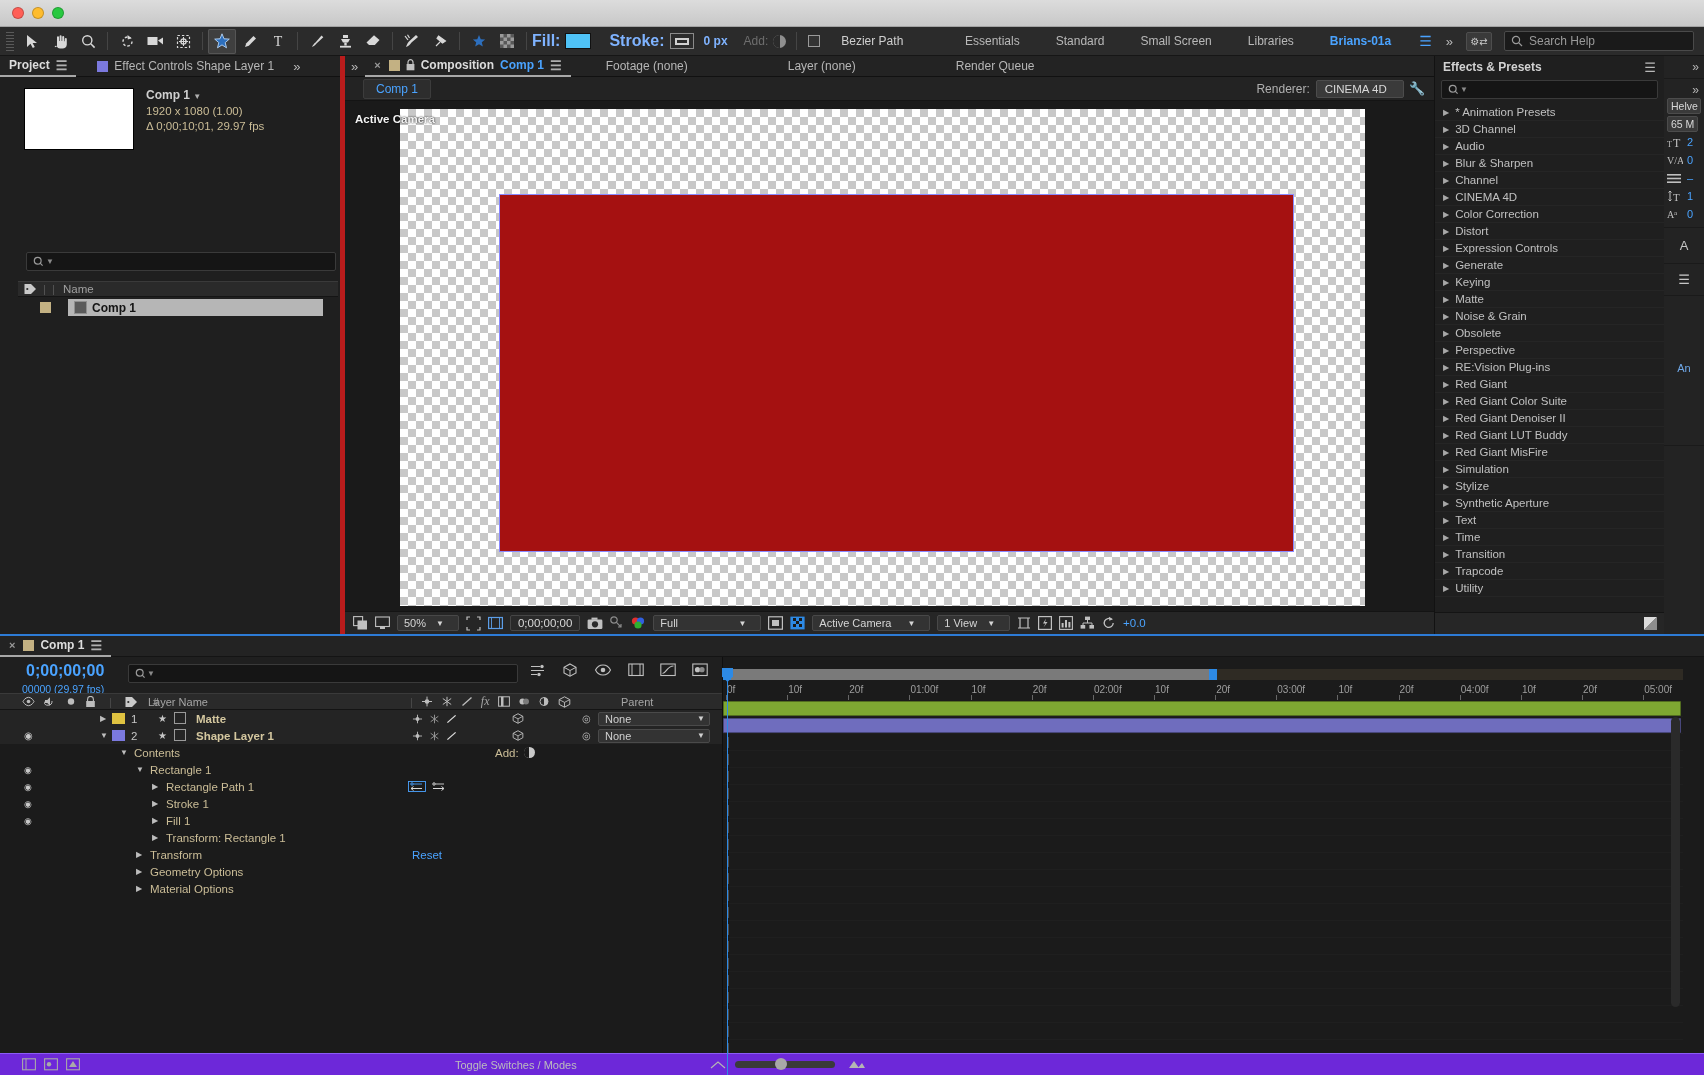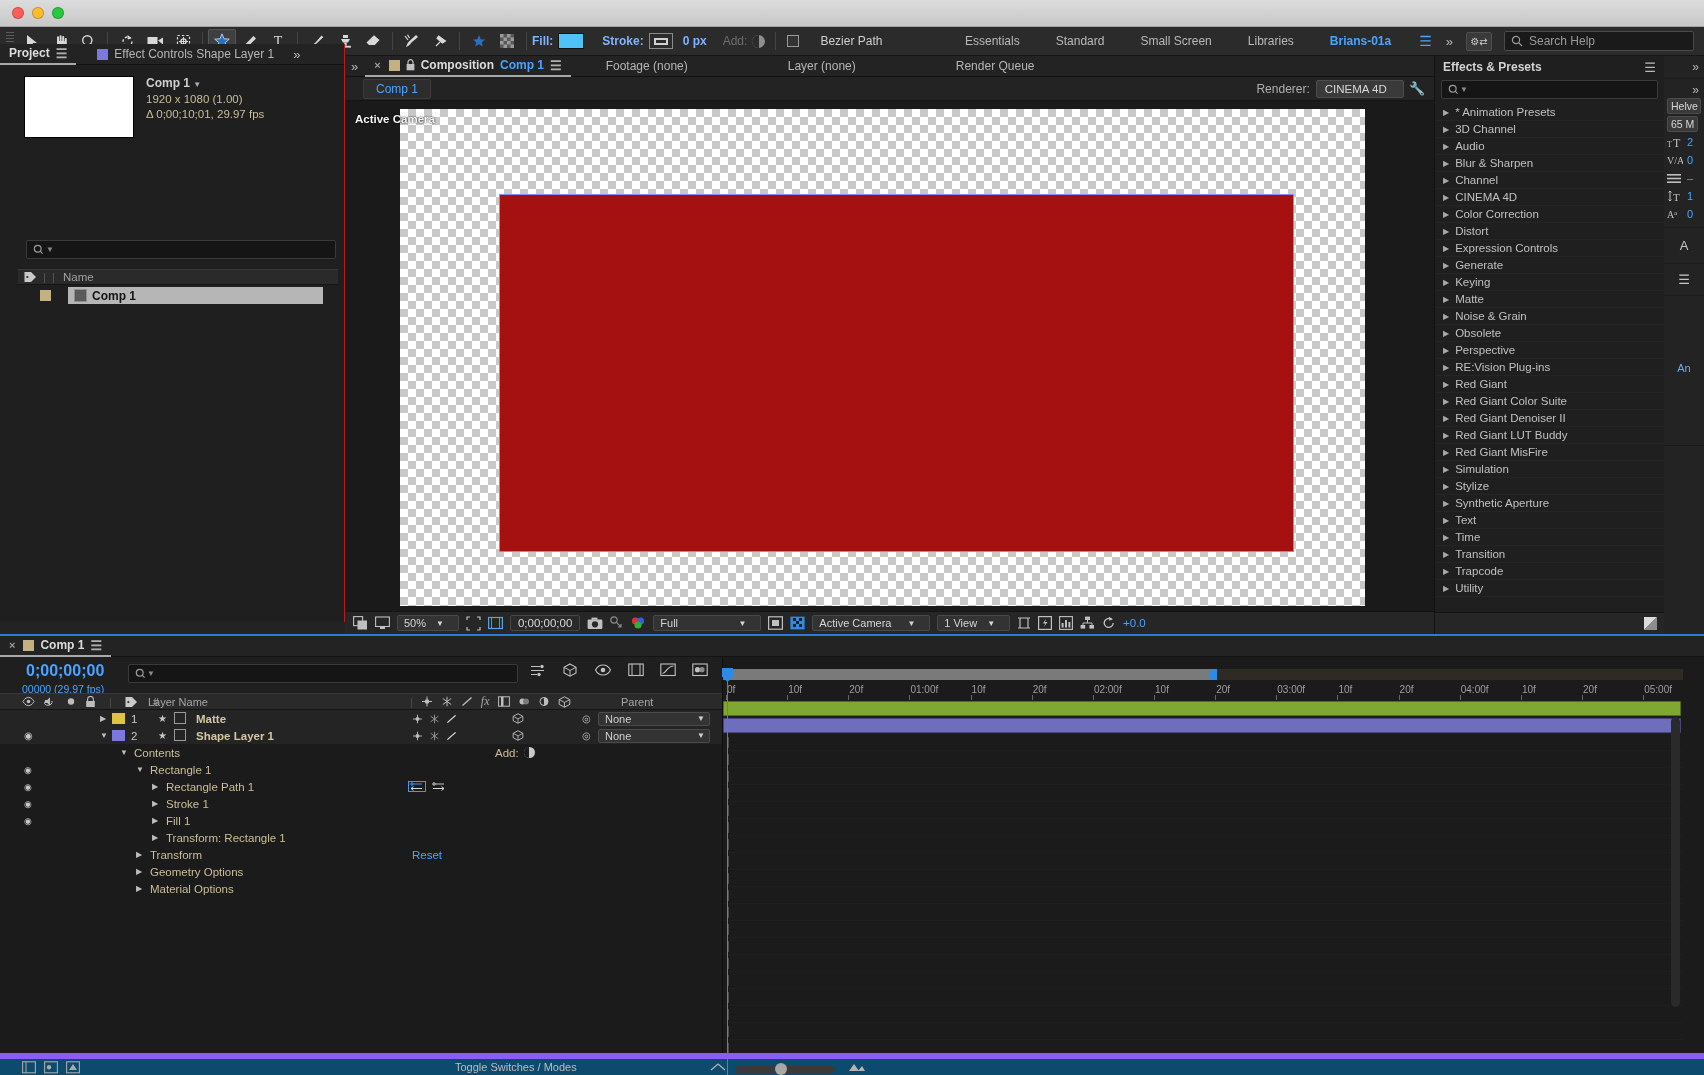--- a/index.html
+++ b/index.html
@@ -36,21 +36,21 @@
   }
   .grip{ width:8px; height:19px; margin:0 4px 0 6px;
     background:repeating-linear-gradient(to bottom,#5a5a5a 0 1px,transparent 1px 3px); }
   .tool{
     width:28px; height:25px; display:flex; align-items:center; justify-content:center;
     color:#cfcfcf; position:relative; border-radius:2px;
   }
   .tool.active{ background:#3f3f3f; box-shadow:inset 0 0 0 1px #555; }
   .tool svg{ display:block; }
   .tsep{ width:1px; height:18px; background:#454545; margin:0 5px; }
-  .tb-label{ color:#7fb3ff; font-weight:bold; font-size:12px; }
+  .tb-label{ color:#7fb3ff; font-weight:bold; font-size:16px; }
   .swatch-fill{ width:26px; height:16px; background:#4fc3f7; border:1px solid #111; margin-left:5px; }
   .swatch-stroke{ width:24px; height:16px; border:1px solid #8a8a8a; background:#2b2b2b;
      display:flex; align-items:center; justify-content:center; margin-left:5px; }
   .swatch-stroke i{ display:block; width:14px; height:7px; border:2px solid #d0d0d0; }
   .px-val{ color:#7fb3ff; font-weight:bold; margin-left:10px; }
   .add-dim{ color:#6e6e6e; margin-left:16px; }
   .add-btn{ width:13px; height:13px; border-radius:50%; background:#8f8f8f; margin-left:5px;
     display:inline-block; position:relative; }
   .add-btn::after{ content:""; position:absolute; left:0; top:0; width:6.5px; height:13px;
     background:#2b2b2b; border-radius:13px 0 0 13px; }
@@ -75,22 +75,22 @@
   .ptab{ display:flex; align-items:center; height:21px; padding:0 9px; gap:6px;
     color:#b6b6b6; font-size:12px; }
   .ptab.act{ color:#dcdcdc; font-weight:bold; border-bottom:2px solid #a8a8a8; }
   .ptab .x{ color:#9a9a9a; font-size:11px; margin-right:2px; }
   .ptab .sq{ width:11px; height:11px; background:#c3b183; }
   .ptab .sqb{ width:11px; height:11px; background:#7b79de; }
   .ptab .mn{ font-size:13px; color:#b0b0b0; }
   .blue{ color:#4aa3ff; }
 
   
-  #project{ left:0; top:44px; width:345px; height:578px; background:#1f1f1f;
-    border-right:1px solid #b91c1c; }
+  #project{ left:0; top:56px; width:345px; height:578px; background:#1f1f1f;
+    border-right:5px solid #b91c1c; }
   .pj-thumb{ position:absolute; left:24px; top:32px; width:110px; height:62px;
     background:#fff; border:1px solid #000; }
   .pj-meta{ position:absolute; left:146px; top:32px; color:#cbbd97; line-height:15px; font-size:11.5px; }
   .pj-meta .t{ color:#cfcfcf; font-weight:bold; font-size:12px; }
   .pj-search{ position:absolute; left:26px; top:196px; width:310px; height:19px;
     background:#151515; border:1px solid #3a3a3a; border-radius:2px; display:flex; align-items:center; }
   .pj-colhdr{ position:absolute; left:18px; top:225px; width:320px; height:16px;
     background:#2a2a2a; border-top:1px solid #3a3a3a; border-bottom:1px solid #151515;
     display:flex; align-items:center; color:#a0a0a0; font-size:11.5px; }
   .pj-row{ position:absolute; left:18px; top:243px; width:320px; height:17px; display:flex; align-items:center; }
@@ -219,22 +219,22 @@
   .ruler{ position:absolute; left:0; top:23px; width:960px; height:20px; }
   .tick{ position:absolute; top:4px; color:#9e9e9e; font-size:10px; }
   .tickline{ position:absolute; top:15px; width:1px; height:5px; background:#666; }
   .rows{ position:absolute; left:0; top:43px; width:960px; height:377px; }
   .bar{ position:absolute; height:15px; border-radius:1px; }
   .gridrow{ position:absolute; left:0; width:960px; height:17px; border-bottom:1px solid #1f1f1f; }
   .prop-tick{ position:absolute; left:4px; width:2px; height:11px; background:#4a4a4a; }
   .cti{ position:absolute; top:23px; width:1px; height:397px; background:#2d8ae5; z-index:5; }
   .cti-head{ position:absolute; top:-12px; left:-5px; width:11px; height:14px; background:#2d8ae5;
      clip-path:polygon(0 0,100% 0,100% 60%,50% 100%,0 60%); }
-  .tl-foot{ position:absolute; left:0; bottom:0; width:1704px; height:22px; background:#0c4a6e;
-    border-top:6px solid #8b5cf6; display:flex; align-items:center; color:#bdbdbd; }
+  .tl-foot{ position:absolute; left:0; bottom:0; width:1704px; height:22px; background:#6d28d9;
+    border-top:1px solid #8b5cf6; display:flex; align-items:center; color:#bdbdbd; }
   .tsm{ position:absolute; left:455px; font-size:11px; color:#bdbdbd; }
   .zoomsl{ position:absolute; left:735px; top:7px; width:100px; height:7px; background:#3a3a3a; border-radius:4px; }
   .zoomsl::after{ content:""; position:absolute; left:40px; top:-3px; width:12px;height:12px;
     border-radius:50%; background:#a8a8a8; }
   .vscroll{ position:absolute; right:2px; top:60px; width:9px; height:290px; background:#2a2a2a; border-radius:5px; }
 </style>
 </head>
 <body>
 
 <div class="app">

